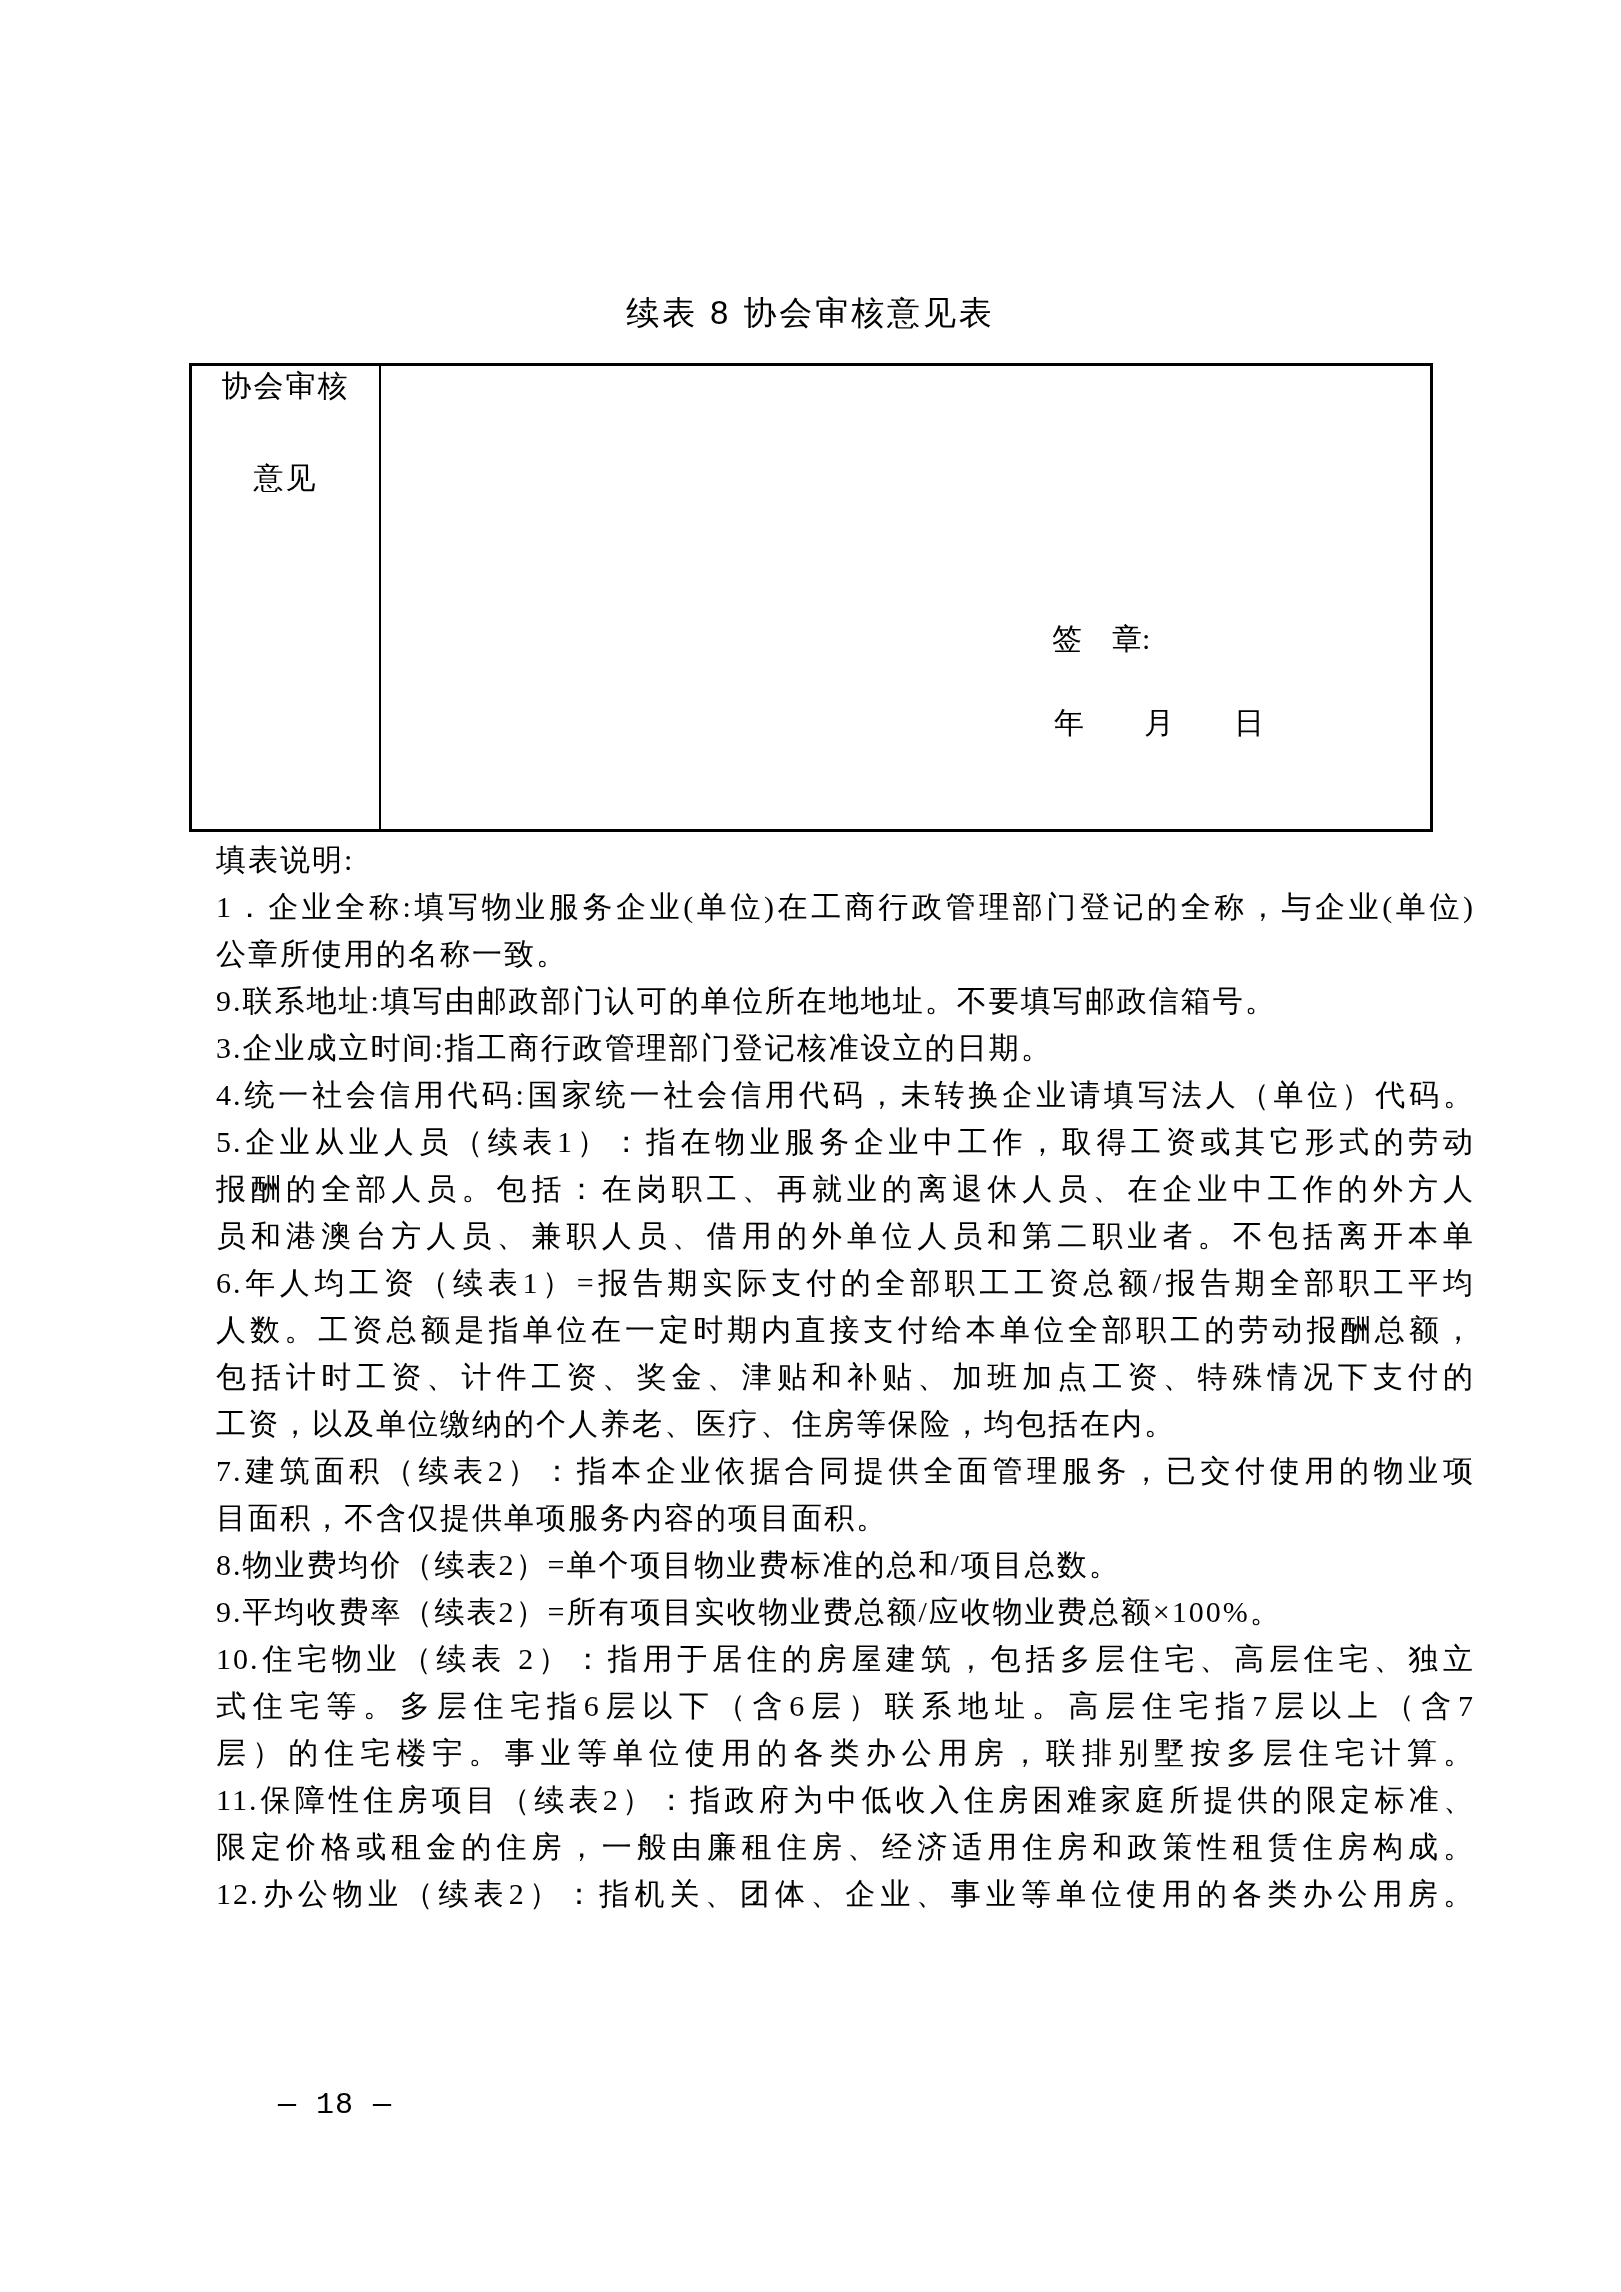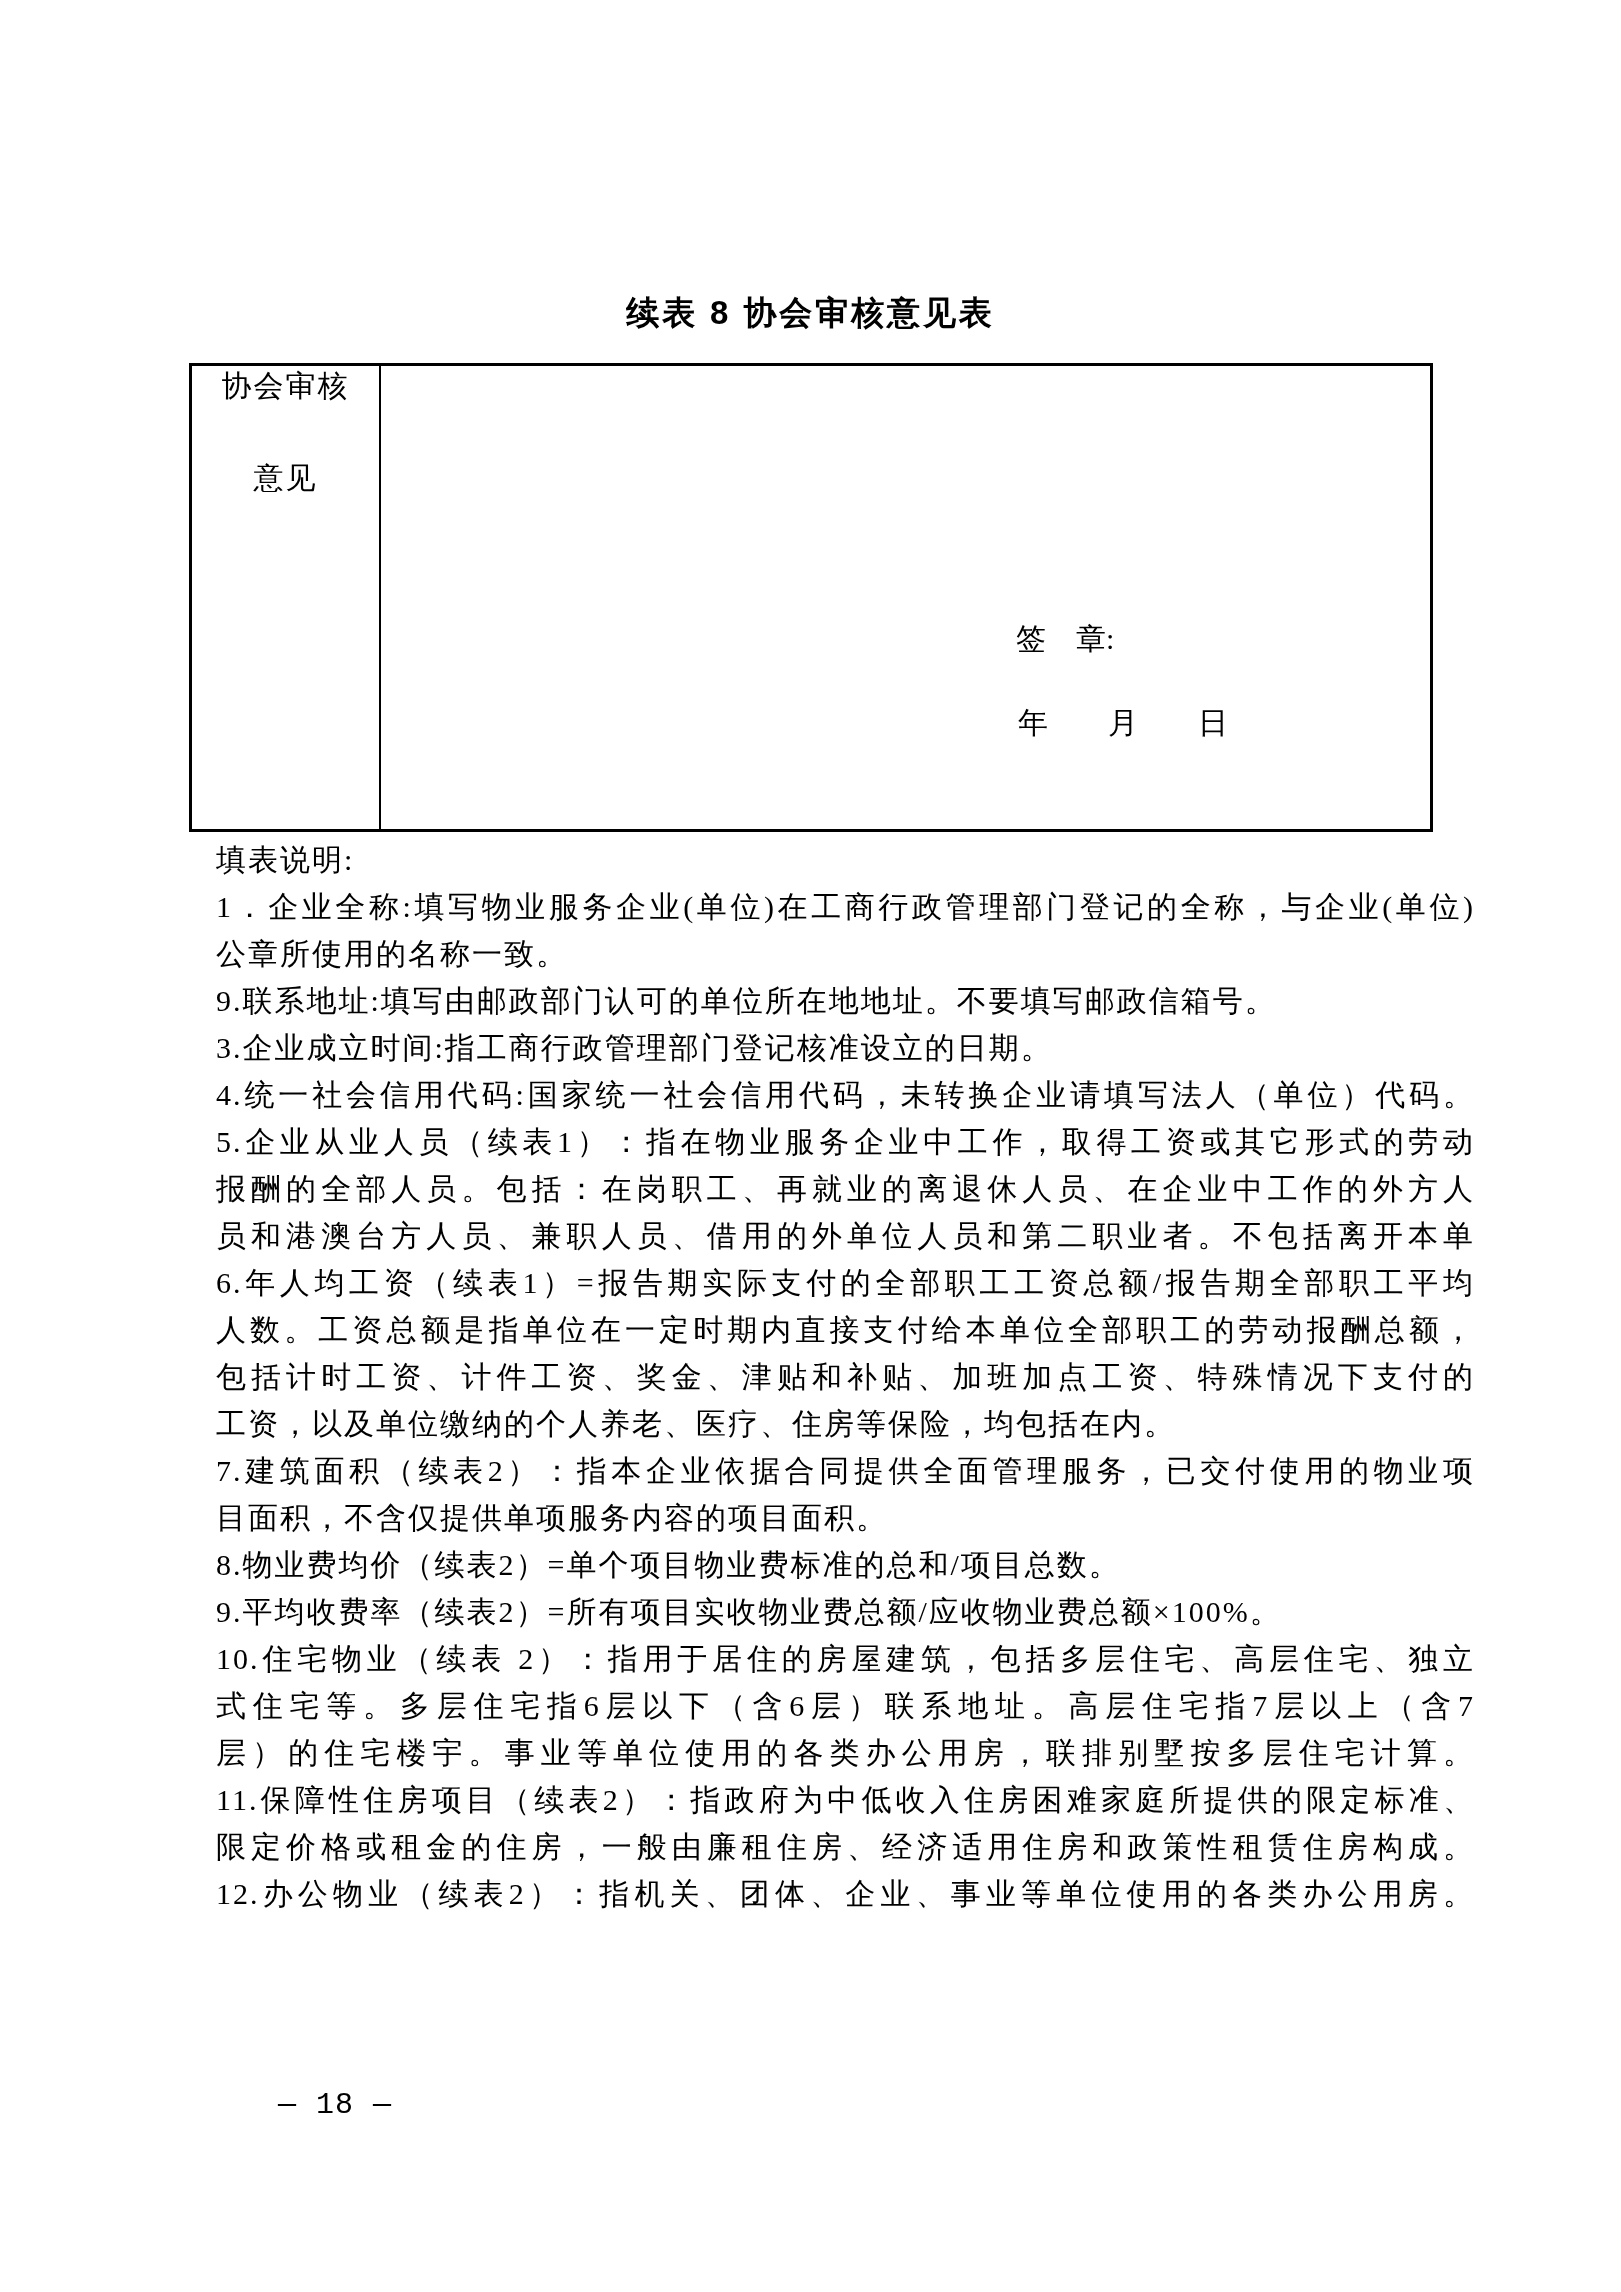--- a/index.html
+++ b/index.html
@@ -13,21 +13,21 @@
     font-family: "Liberation Serif", "DejaVu Serif", serif;
     overflow: hidden;
   }
   .title {
     position: absolute;
     top: 291px;
     left: 0;
     width: 100%;
     text-align: center;
     font-size: 33px;
-    font-weight: bold;
+    font-weight: normal;
     letter-spacing: 2.9px;
     font-family: "Liberation Sans", "DejaVu Sans", sans-serif;
   }
   .review-table {
     position: absolute;
     left: 189px;
     top: 363px;
     width: 1244px;
     height: 469px;
     border: 3.9px solid #000;
@@ -39,21 +39,21 @@
     border-right: 2px solid #000;
     display: flex;
     flex-direction: column;
     align-items: center;
     justify-content: flex-start;
     row-gap: 51px;
     padding-bottom: 15.7px;
     font-size: 30px;
     letter-spacing: 2px;
   }
-  .content-cell { position: relative; flex: 1; }
+  .content-cell { position: relative; flex: 1; margin-left: 36px; }
   .sign-label {
     position: absolute;
     left: 635px;
     top: 255px;
     font-size: 30px;
     line-height: 35px;
     white-space: pre;
   }
   .date-label {
     position: absolute;

